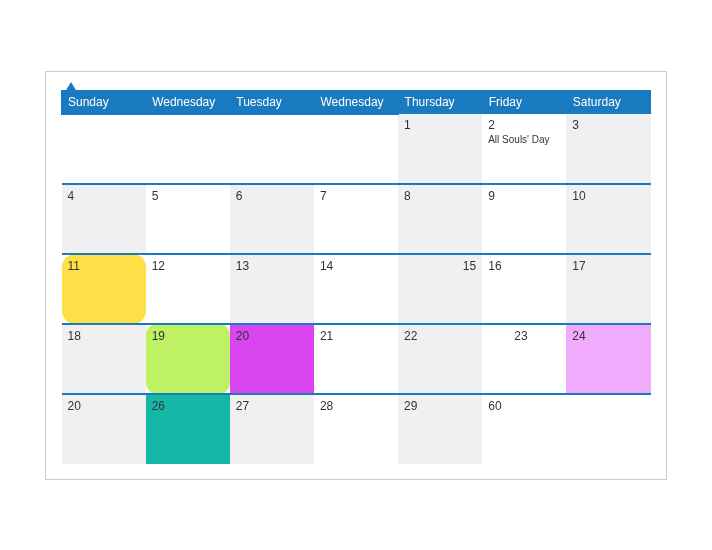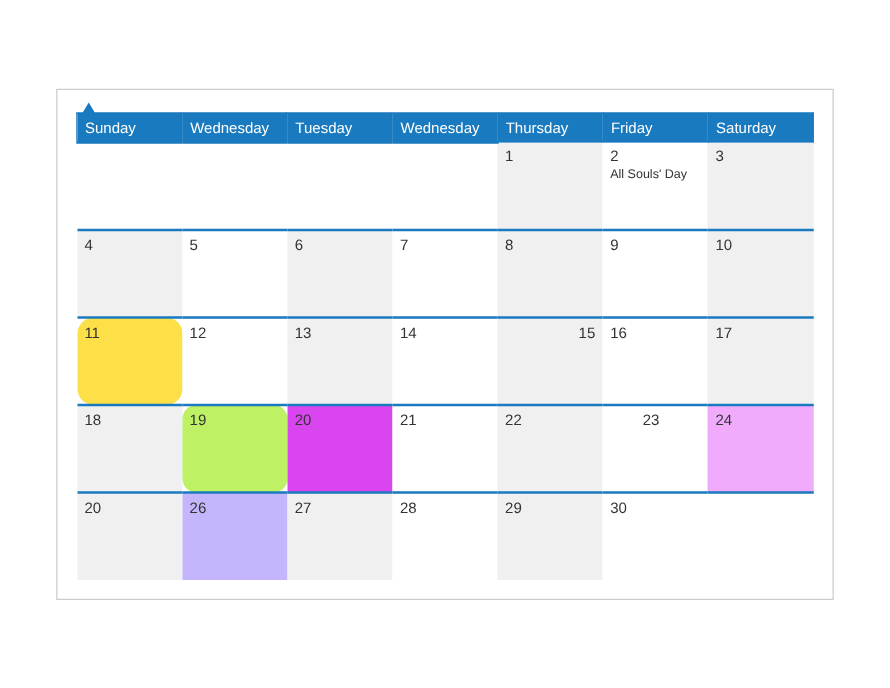--- a/index.html
+++ b/index.html
@@ -232,32 +232,32 @@
             <span class="day-number">23</span>
           </td>
           <td style="background: #f0abfc;">
             <span class="day-number">24</span>
           </td>
         </tr>
         <tr>
           <td style="background: rgb(240, 240, 240);">
             <span class="day-number">20</span>
           </td>
-          <td style="background: #c4b5fd;">
+          <td style="background: #14b8a6;">
             <span class="day-number">26</span>
           </td>
           <td style="background: rgb(240, 240, 240);">
             <span class="day-number">27</span>
           </td>
           <td style="background: rgb(255, 255, 255);">
             <span class="day-number">28</span>
           </td>
           <td style="background: rgb(240, 240, 240);">
             <span class="day-number">29</span>
           </td>
           <td style="background: rgb(255, 255, 255);">
-            <span class="day-number">30</span>
+            <span class="day-number">60</span>
           </td>
           <td class="empty-cell" style="background: rgb(255, 255, 255); border-top: 2px solid rgb(26, 122, 191);"></td>
         </tr>
       </tbody>
   </table>
 </div>
 
 </body></html>

